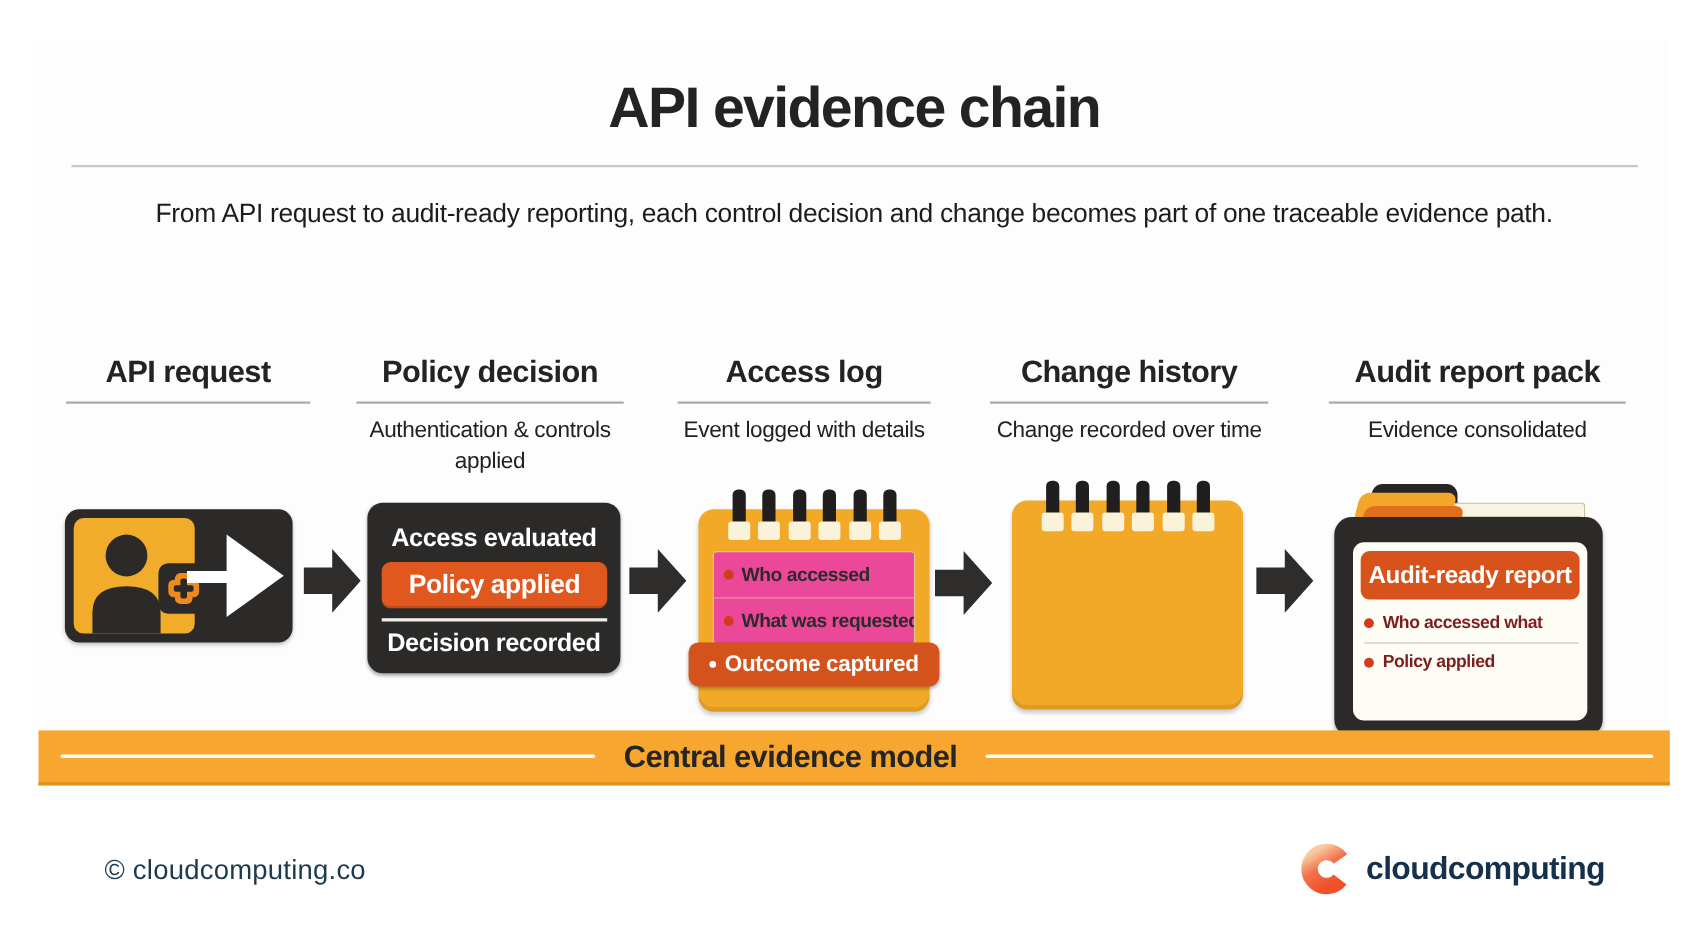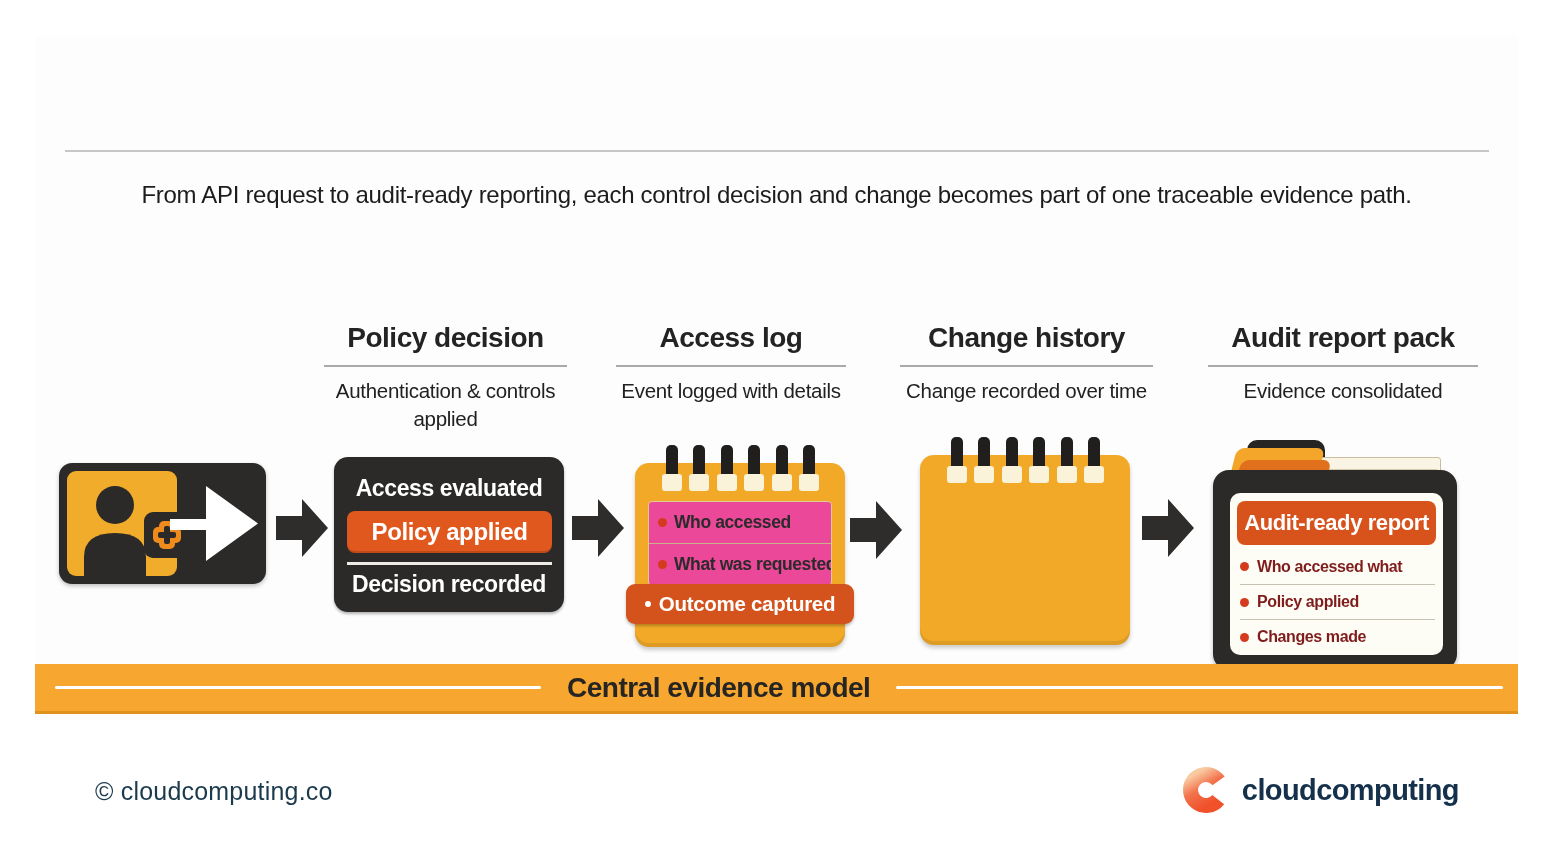--- a/index.html
+++ b/index.html
@@ -114,24 +114,26 @@
   .copyright { position:absolute; left:95px; top:777px; font-size:25px; color:#1b3a4d; letter-spacing:0.2px; }
   .brand { position:absolute; right:94px; top:766px; display:flex; align-items:center; gap:12px; }
   .brand-name { font-size:29px; font-weight:700; color:#14304a; letter-spacing:-0.6px; }
 </style>
 </head>
 <body>
 
 <div class="canvas">
   <div class="card-bg"></div>
 
+  <h1 class="title">API evidence chain</h1>
   <div class="title-rule"></div>
   <p class="subtitle">From API request to audit-ready reporting, each control decision and change becomes part of one traceable evidence path.</p>
 
   <div class="col c1">
+    <div class="col-title">API request</div>
   </div>
   <div class="col c2">
     <div class="col-title">Policy decision</div>
     <div class="col-sub">Authentication &amp; controls applied</div>
   </div>
   <div class="col c3">
     <div class="col-title">Access log</div>
     <div class="col-sub">Event logged with details</div>
   </div>
   <div class="col c4">
@@ -234,24 +236,20 @@
       <div class="card-header">Audit-ready report</div>
       <div class="card-rows">
         <div class="card-row">
           <span class="dot"></span>
           <span>Who accessed what</span>
         </div>
         <div class="card-row">
           <span class="dot"></span>
           <span>Policy applied</span>
         </div>
-        <div class="card-row">
-          <span class="dot"></span>
-          <span>Changes made</span>
-        </div>
       </div>
     </div>
   </div>
 
   <div class="banner">
     <div class="bar-line bar-line-left"></div>
     <div class="bar-label">Central evidence model</div>
     <div class="bar-line bar-line-right"></div>
   </div>
 

